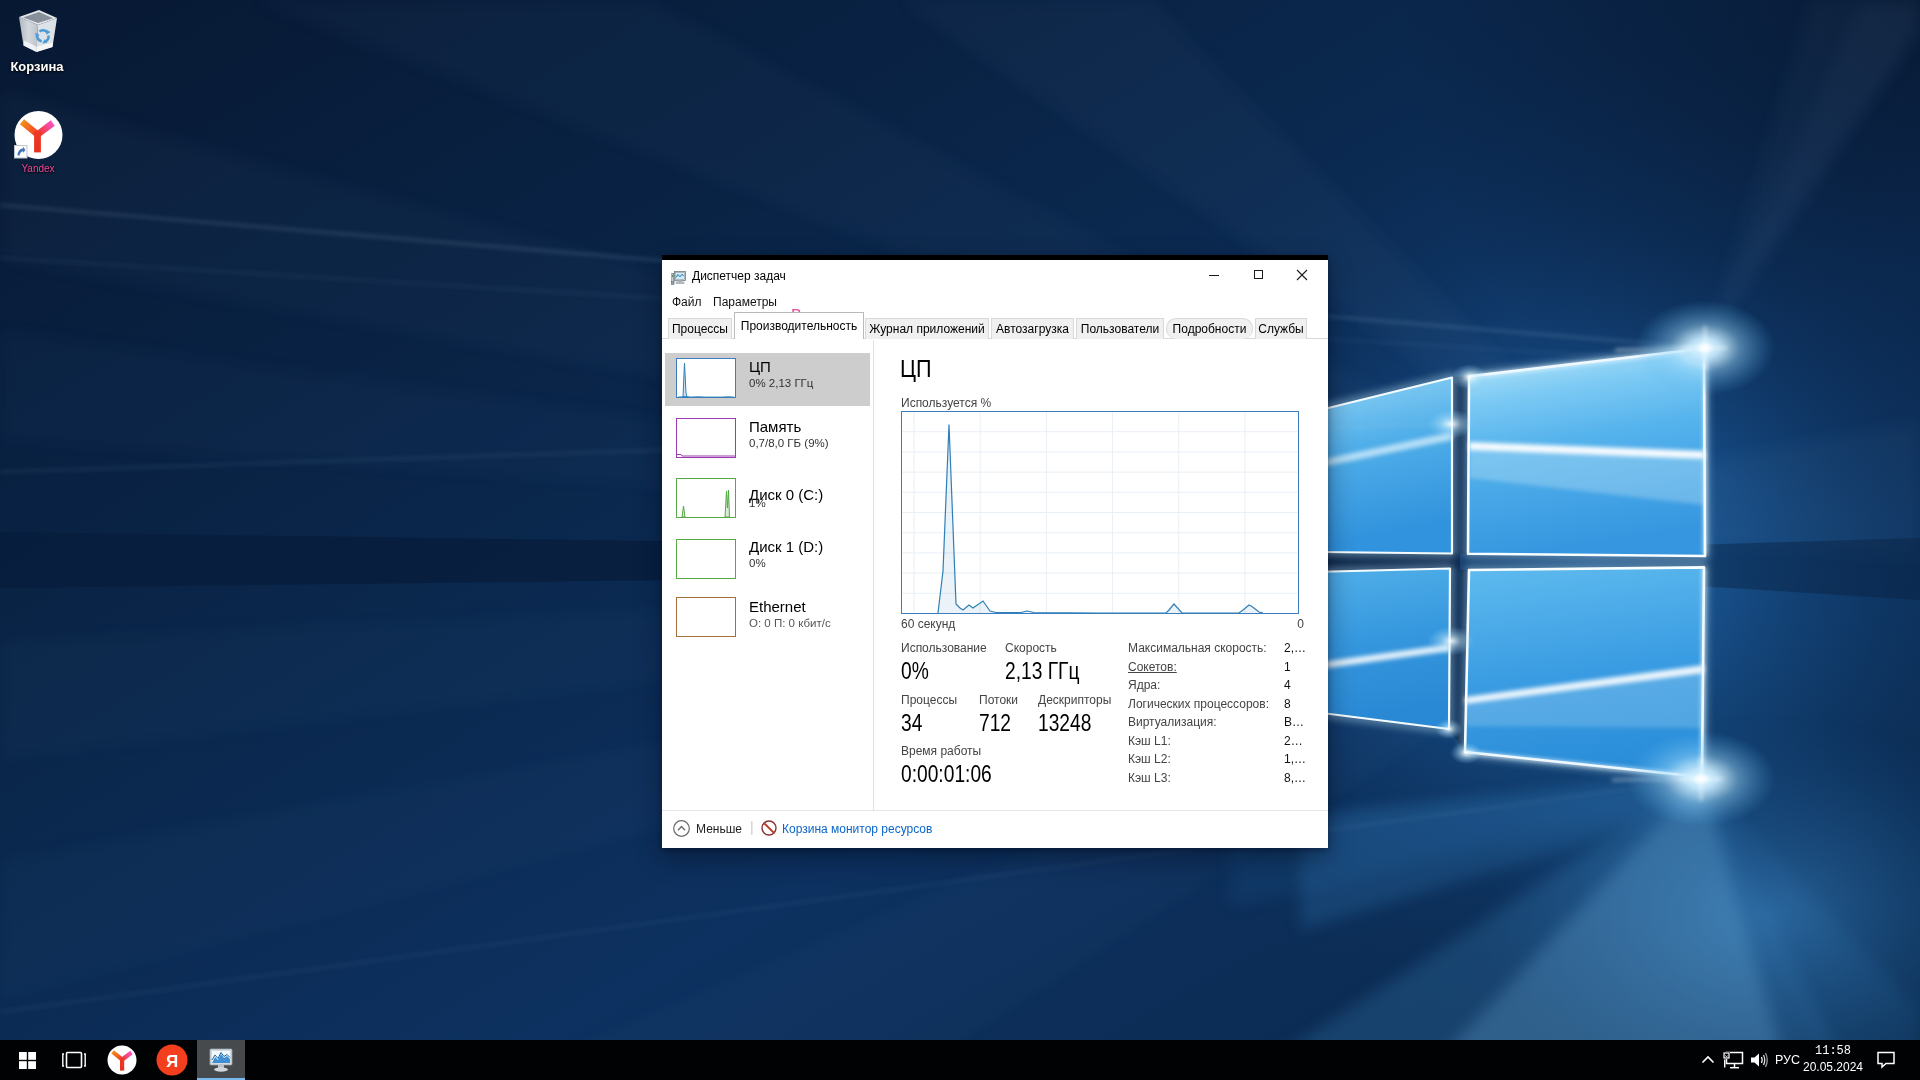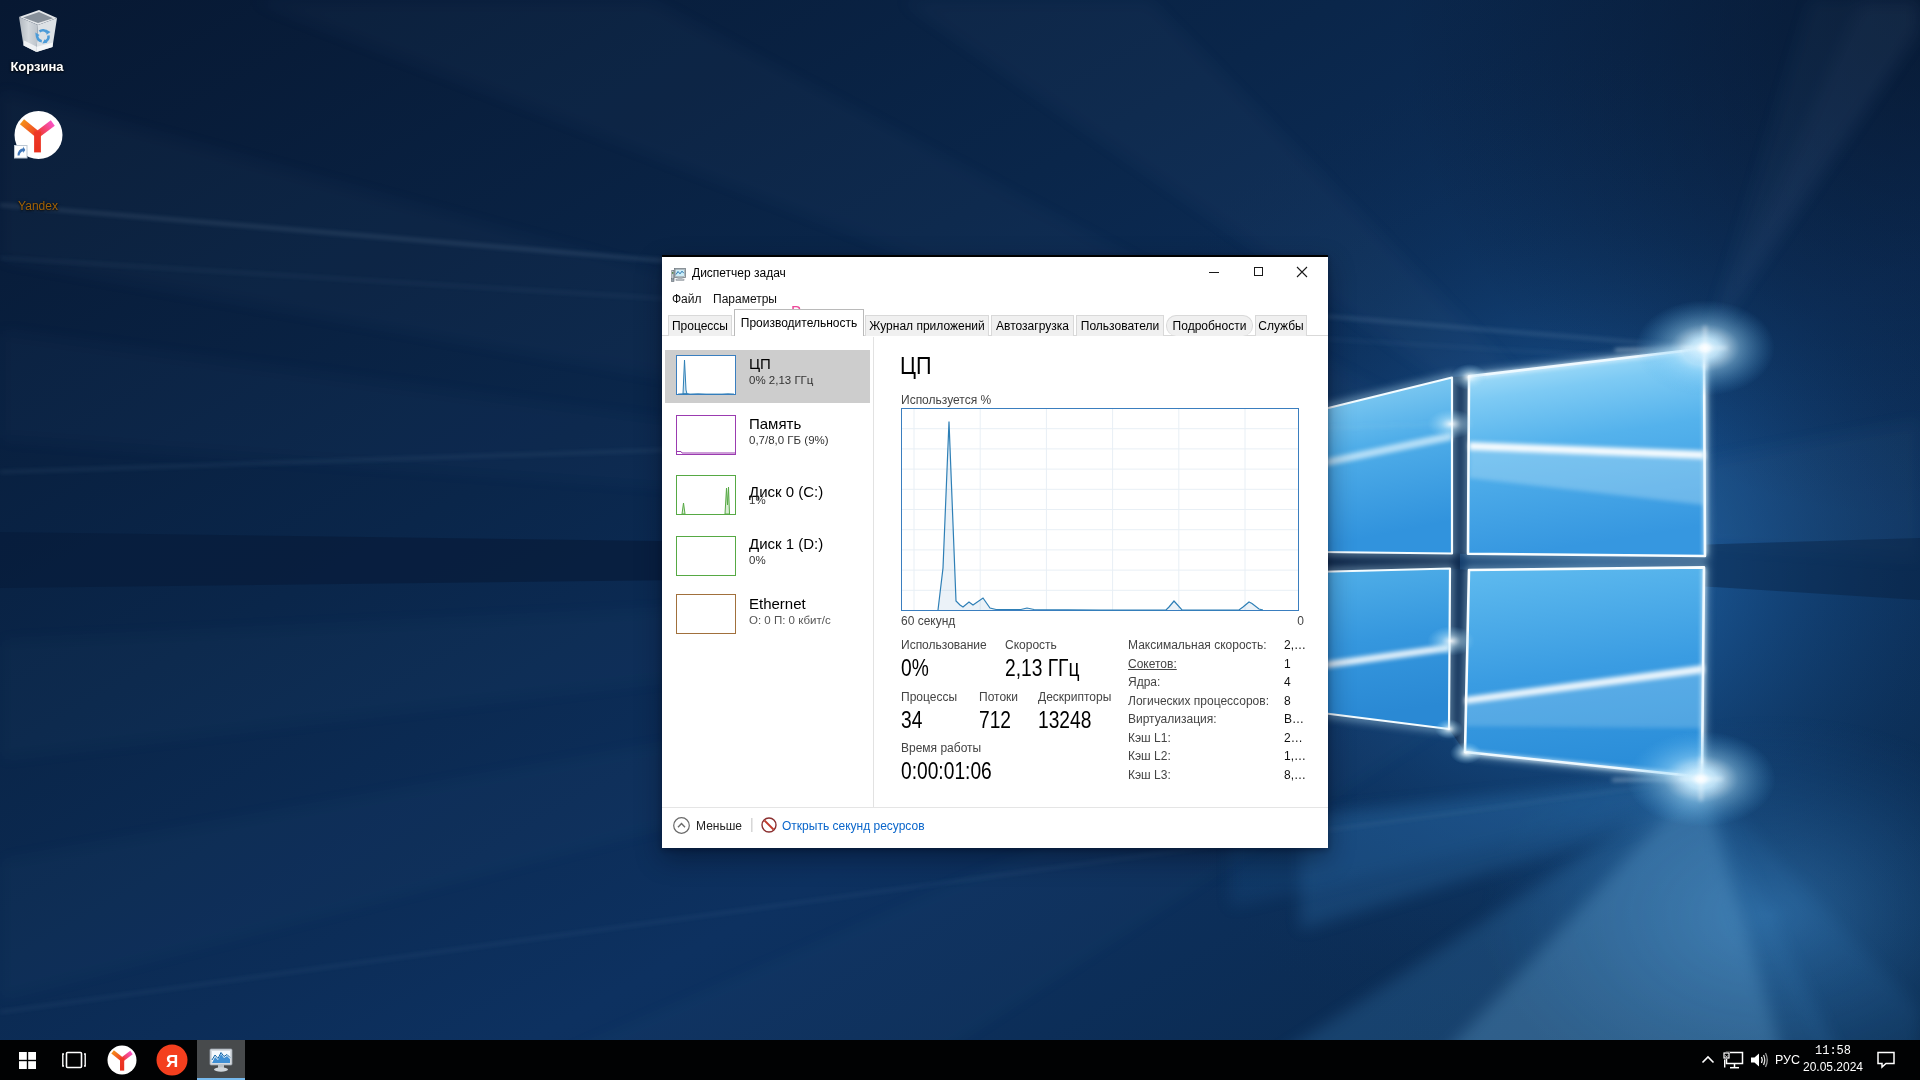--- a/index.html
+++ b/index.html
@@ -210,24 +210,24 @@
           <stop offset="1" stop-color="#e8301d"></stop>
         </linearGradient>
       </defs>
       <circle cx="24.5" cy="25" r="24" fill="#ffffff"></circle>
       <path d="M8,11.8 L23.3,24.2" stroke="url(#yarmL)" stroke-width="6.6" fill="none"></path>
       <path d="M38.8,13 L23.7,24.4" stroke="url(#yarmR)" stroke-width="6.6" fill="none"></path>
       <path d="M23.5,21.5 L23.5,42.4" stroke="url(#ystem)" stroke-width="6.8" fill="none"></path>
       <rect x="0.5" y="35.5" width="12.5" height="12.5" fill="#fff" stroke="#bcc7d2" stroke-width="1"></rect>
       <path d="M3.5,45.5 Q3.8,39.2 9.2,38.3 L9.2,36.6 L11.3,39.9 L9.2,43.1 L9.2,41.3 Q5.8,42 5.6,45.5 Z" fill="#3f76b8"></path>
     </svg>
-    <div class="abs" style="left:1px;top:163px;width:74px;text-align:center;font-size:12px;color:#a16207;text-shadow:0 1px 2px rgba(0,0,0,0.9), 0 0 3px rgba(0,0,0,0.6);margin-top:36px;">Yandex</div>
+    <div class="abs" style="left:1px;top:163px;width:74px;text-align:center;font-size:10px;color:#ec4899;text-shadow:0 1px 2px rgba(0,0,0,0.9), 0 0 3px rgba(0,0,0,0.6);">Yandex</div>
   </div>
 
-  <div id="tm" class="abs" style="left:662px;top:255px;width:666px;height:593px;background:#ffffff;border-top:2px solid #000000;box-shadow:0 10px 24px rgba(0,10,30,0.45), 0 2px 6px rgba(0,10,30,0.35);font-size:12px;color:#000;">
+  <div id="tm" class="abs" style="left:662px;top:255px;width:666px;height:593px;background:#ffffff;border-top:5px solid #000000;box-shadow:0 10px 24px rgba(0,10,30,0.45), 0 2px 6px rgba(0,10,30,0.35);font-size:12px;color:#000;">
 
     <svg class="abs" style="left:9px;top:10px" width="15" height="15" viewBox="0 0 15 15">
       <rect x="0.5" y="11.5" width="2.5" height="3" fill="#9aa5ad" stroke="#5c6670" stroke-width="0.6"></rect>
       <rect x="0.8" y="3.5" width="2" height="8.4" fill="#cfd6da" stroke="#5c6670" stroke-width="0.6"></rect>
       <rect x="1.1" y="5" width="1.2" height="1.8" fill="#4a7d3a"></rect>
       <rect x="3.5" y="1.5" width="11" height="9" fill="#d9dee2" stroke="#707a82" stroke-width="0.8"></rect>
       <rect x="4.6" y="2.7" width="8.8" height="6.6" fill="#cdeef8" stroke="#8a949a" stroke-width="0.5"></rect>
       <polyline points="5,7.5 7,4.5 9,6.8 11,4.2 12.8,6.2" fill="none" stroke="#1467a8" stroke-width="0.9"></polyline>
       <rect x="6.5" y="10.5" width="5" height="1.6" fill="#b9c1c7"></rect>
       <rect x="5" y="12.1" width="8" height="1.2" fill="#d9dee2" stroke="#707a82" stroke-width="0.5"></rect>
@@ -356,21 +356,21 @@
     <svg class="abs" style="left:11px;top:560px" width="17" height="17" viewBox="0 0 17 17">
       <circle cx="8.5" cy="8.5" r="7.8" fill="none" stroke="#6a6a6a" stroke-width="1.2"></circle>
       <polyline points="5,10.2 8.5,6.6 12,10.2" fill="none" stroke="#6a6a6a" stroke-width="1.4"></polyline>
     </svg>
     <div class="abs" style="left:34px;top:562px;font-size:12px;color:#222;">Меньше</div>
     <div class="abs" style="left:88px;top:559px;font-size:14px;color:#ccc;">|</div>
     <svg class="abs" style="left:99px;top:560px" width="16" height="16" viewBox="0 0 16 16">
       <circle cx="8" cy="8" r="7" fill="#fff" stroke="#8b2f2f" stroke-width="1.4"></circle>
       <line x1="3.5" y1="3.5" x2="12.5" y2="12.5" stroke="#c0392b" stroke-width="1.8"></line>
     </svg>
-    <div class="abs" style="left:120px;top:562px;font-size:12px;color:#0a66cb;">Открыть секунд ресурсов</div>
+    <div class="abs" style="left:120px;top:562px;font-size:12px;color:#0a66cb;">Корзина монитор ресурсов</div>
   </div>
 
   <div id="taskbar" class="abs" style="left:0;top:1040px;width:1920px;height:40px;background:#010203;">
 
     <svg class="abs" style="left:19px;top:12px" width="17" height="17" viewBox="0 0 17 17">
       <g fill="#ffffff">
         <rect x="0" y="0" width="7.8" height="7.8"></rect>
         <rect x="9.2" y="0" width="7.8" height="7.8"></rect>
         <rect x="0" y="9.2" width="7.8" height="7.8"></rect>
         <rect x="9.2" y="9.2" width="7.8" height="7.8"></rect>

